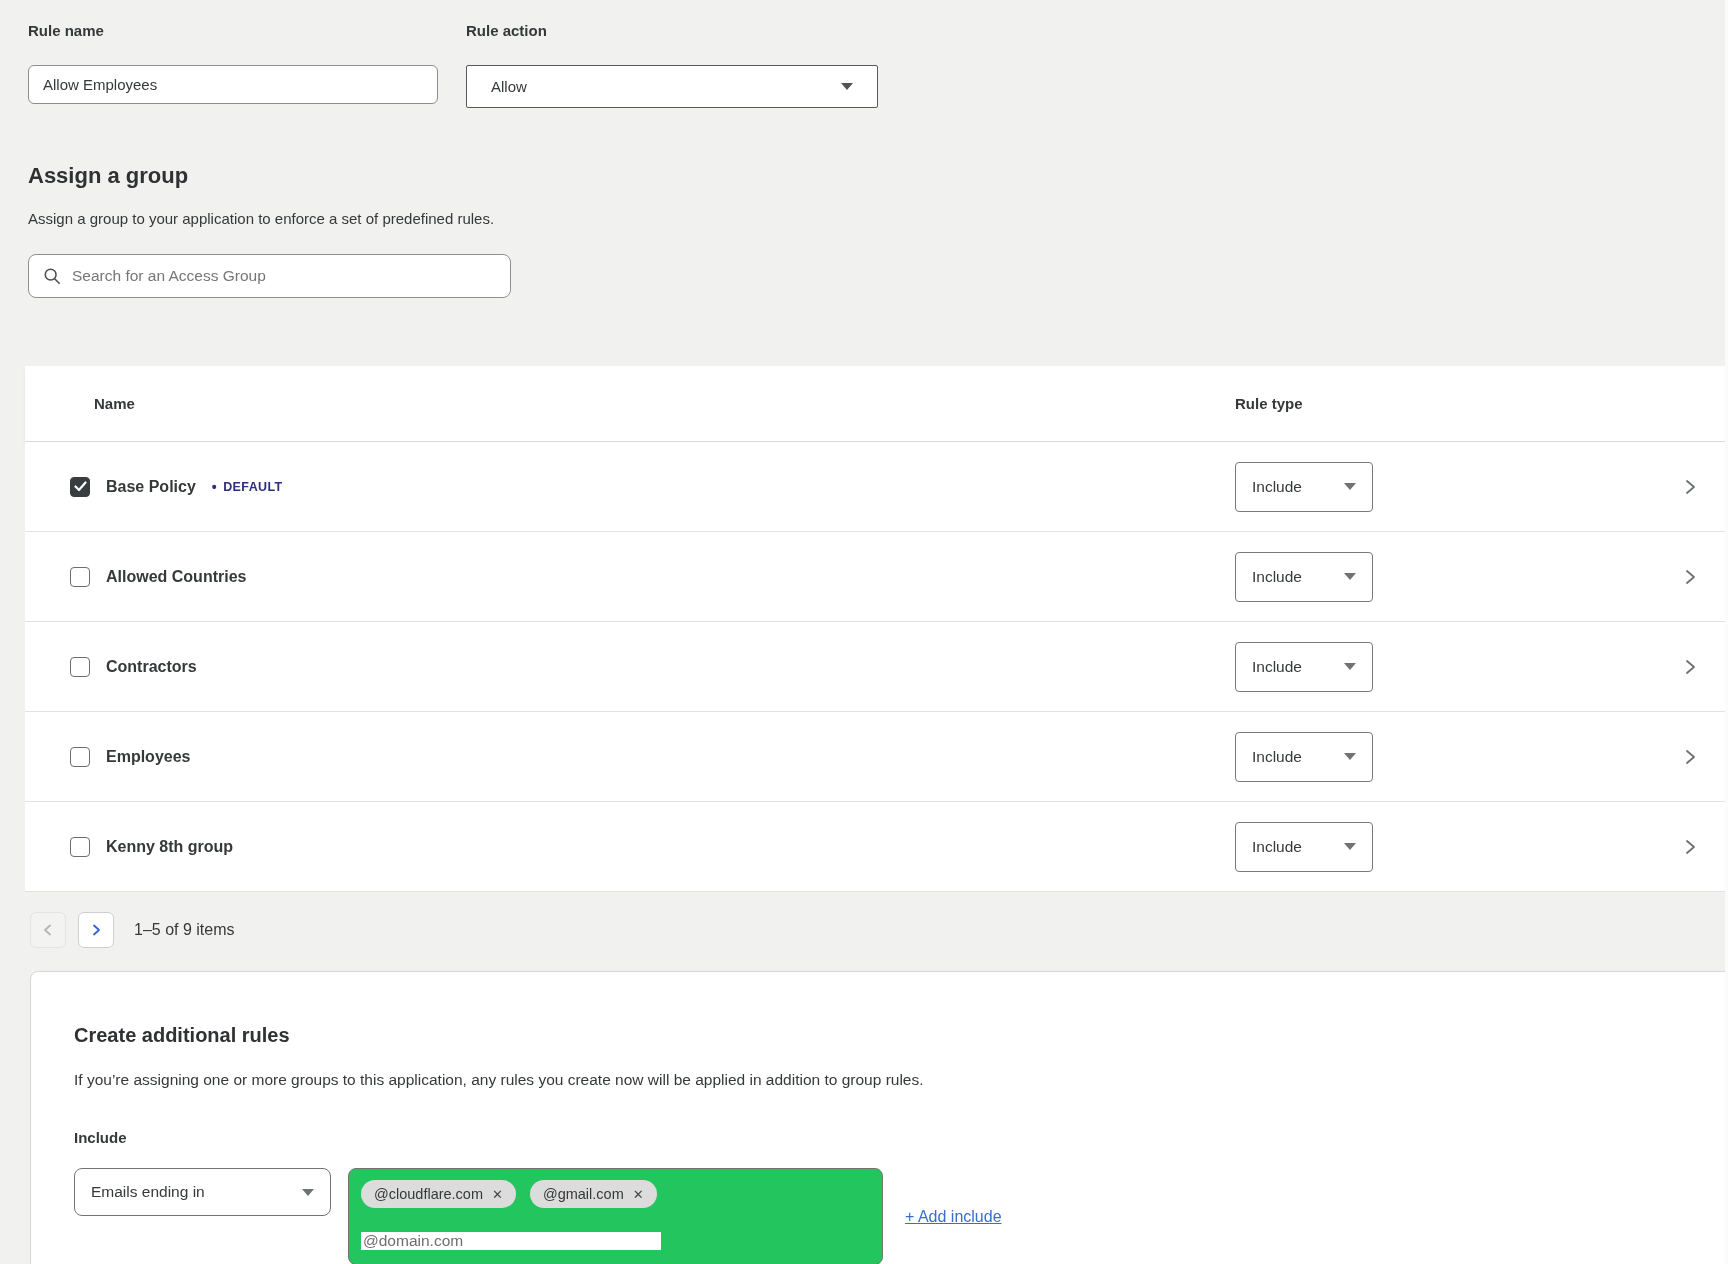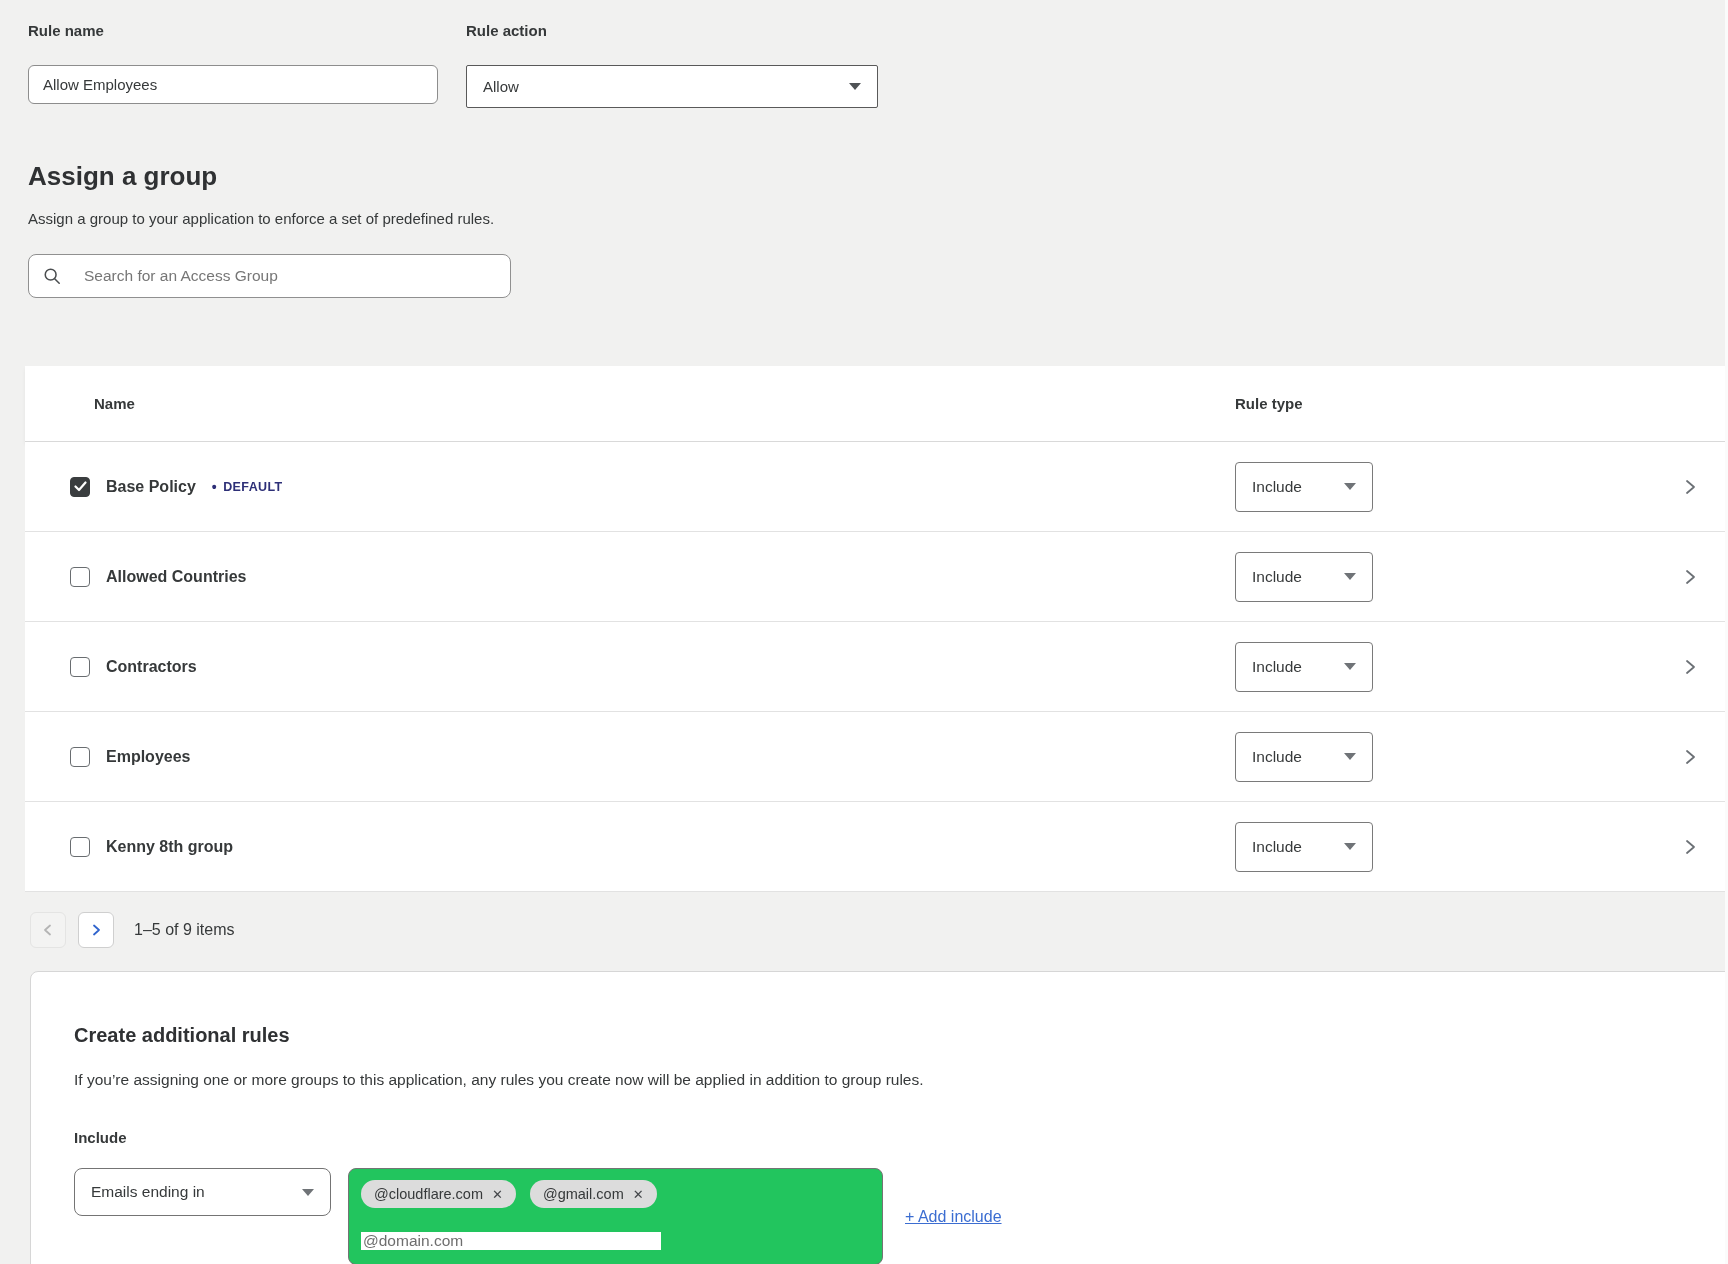--- a/index.html
+++ b/index.html
@@ -15,34 +15,34 @@
   .top-form { padding:22px 0 0 28px; display:flex; gap:28px; }
   .field-label { font-size:15px; font-weight:700; color:#36393a; height:17px; margin-bottom:26px; }
   .text-input {
     width:410px; height:39px; border:1px solid #8d8d8d; border-radius:6px;
     padding:0 14px; font-size:15px; color:#36393a; background:#fff;
     font-family:"Liberation Sans", sans-serif; outline:none;
   }
   .select-box {
     width:412px; height:43px; border:1px solid #595959; border-radius:2px;
     background:#fff; display:flex; align-items:center; justify-content:space-between;
-    padding:0 16px; font-size:15px; cursor:pointer;
+    padding:0 24px; font-size:15px; cursor:pointer;
   }
   .caret-down {
     width:0; height:0; border-left:6px solid transparent; border-right:6px solid transparent;
     border-top:7px solid #4f5255;
   }
   
   .section { padding-left:28px; }
-  .section-title { margin-top:56px; font-size:26px; line-height:24px; font-weight:700; color:#2f3133; }
+  .section-title { margin-top:56px; font-size:22px; line-height:24px; font-weight:700; color:#2f3133; }
   .section-desc { margin-top:22px; font-size:15px; color:#36393a; }
   .search-box {
     margin-top:27px; width:483px; height:44px; background:#fff;
     border:1px solid #909090; border-radius:8px;
-    display:flex; align-items:center; padding:0 14px; gap:23px;
+    display:flex; align-items:center; padding:0 14px; gap:11px;
   }
   .search-box input {
     border:none; outline:none; flex:1; font-size:15.5px; color:#36393a;
     font-family:"Liberation Sans", sans-serif; background:transparent;
   }
   .search-box input::placeholder { color:#767676; }
   
   .group-table { margin:68px 0 16px 25px; width:1703px; background:#fff; border-radius:2px 0 0 0; }
   .thead {
     height:76px; position:relative; display:flex; align-items:center;

